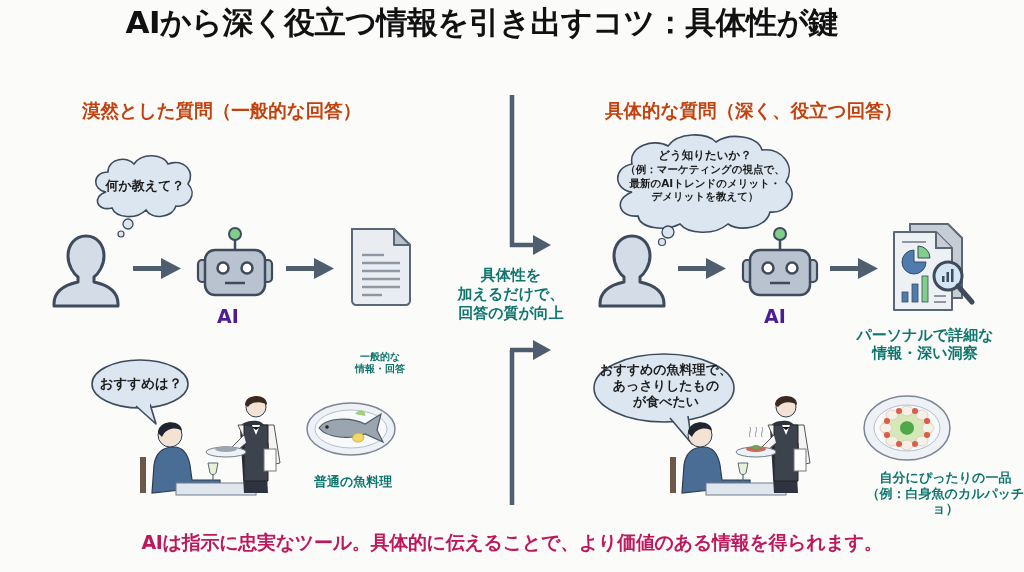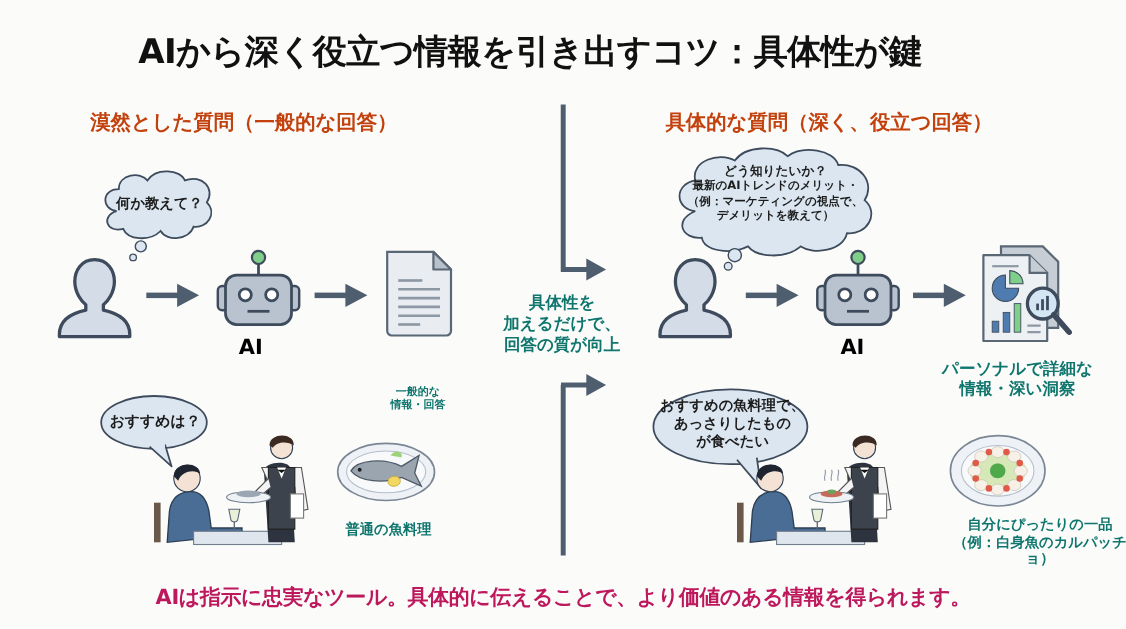--- a/index.html
+++ b/index.html
@@ -5,26 +5,26 @@
     html, body { margin: 0; padding: 0; }
     body {
       width: 1024px; height: 572px; overflow: hidden;
       background: #fbfbfa;
       font-family: "DejaVu Sans", sans-serif;
       color: #1a1a1a;
       position: relative;
     }
     .abs { position: absolute; }
     .title {
-      left: 0; width: 964px; top: 26px; text-align: center;
+      left: 0; width: 964px; top: 2px; text-align: center;
       font-size: 31px; font-weight: bold; letter-spacing: -0.5px; color: #111;
     }
     .sec-title { font-size: 18.5px; font-weight: bold; color: #c2410c; white-space: nowrap; }
     .label { font-weight: bold; text-align: center; color: #0f766e; line-height: 1.2; }
-    .ai-label { font-size: 19px; font-weight: bold; color: #000000; }
+    .ai-label { font-size: 19px; font-weight: bold; color: #4c1d95; }
     .bubble-text { font-weight: bold; text-align: center; color: #1c1c1c; line-height: 1.22; }
     .footer {
       left: 0; width: 1024px; top: 530px; text-align: center;
       font-size: 19px; font-weight: bold; color: #be185d; letter-spacing: -0.3px;
     }
     svg { position: absolute; overflow: visible; }
   </style>
 </head>
 <body>
 
@@ -142,22 +142,22 @@
 
 <div class="abs sec-title" style="left:605px; top:98px;">具体的な質問（深く、役立つ回答）</div>
 
 <svg style="left:610px; top:132px;" width="190" height="115" viewBox="0 0 190 115">
   <path d="M22 60 C4 58 2 36 22 32 C18 14 44 6 58 14 C68 0 96 0 106 10 C120 0 148 4 152 18 C172 16 186 34 176 50 C190 62 178 82 160 80 C156 96 130 100 118 92 C104 104 78 102 70 92 C54 100 30 96 28 84 C10 86 2 68 22 60 Z" fill="#dbe6f0" stroke="#3d4b5c" stroke-width="1.6"></path>
   <circle cx="58" cy="100" r="6" fill="#dbe6f0" stroke="#3d4b5c" stroke-width="1.3"></circle>
   <circle cx="52" cy="110" r="3.5" fill="#dbe6f0" stroke="#3d4b5c" stroke-width="1.2"></circle>
 </svg>
 <div class="abs bubble-text" style="left:612px; top:148px; width:186px; font-size:11.5px; line-height:1.3;">
   <div>どう知りたいか？</div>
+  <div style="font-size:10.5px;">（例：マーケティングの視点で、</div>
   <div style="font-size:10.5px;">最新のAIトレンドのメリット・</div>
-  <div style="font-size:10.5px;">（例：マーケティングの視点で、</div>
   <div style="font-size:10.5px;">デメリットを教えて）</div>
 </div>
 
 <svg style="left:596px; top:232px;" width="72" height="76" viewBox="0 0 72 76">
   <path d="M36 4 C48 4 54 14 54 24 C54 34 48 42 44 45 L44 50 C58 53 68 60 68 72 L68 74 L4 74 L4 72 C4 60 14 53 28 50 L28 45 C24 42 18 34 18 24 C18 14 24 4 36 4 Z" fill="#d4dde7" stroke="#3d4b5c" stroke-width="3" stroke-linejoin="round"></path>
 </svg>
 
 <svg style="left:678px; top:258px;" width="50" height="22">
   <rect x="0" y="8" width="30" height="5" fill="#4f5e6e"></rect>
   <polygon points="28,0 48,10.5 28,21" fill="#4f5e6e"></polygon>

